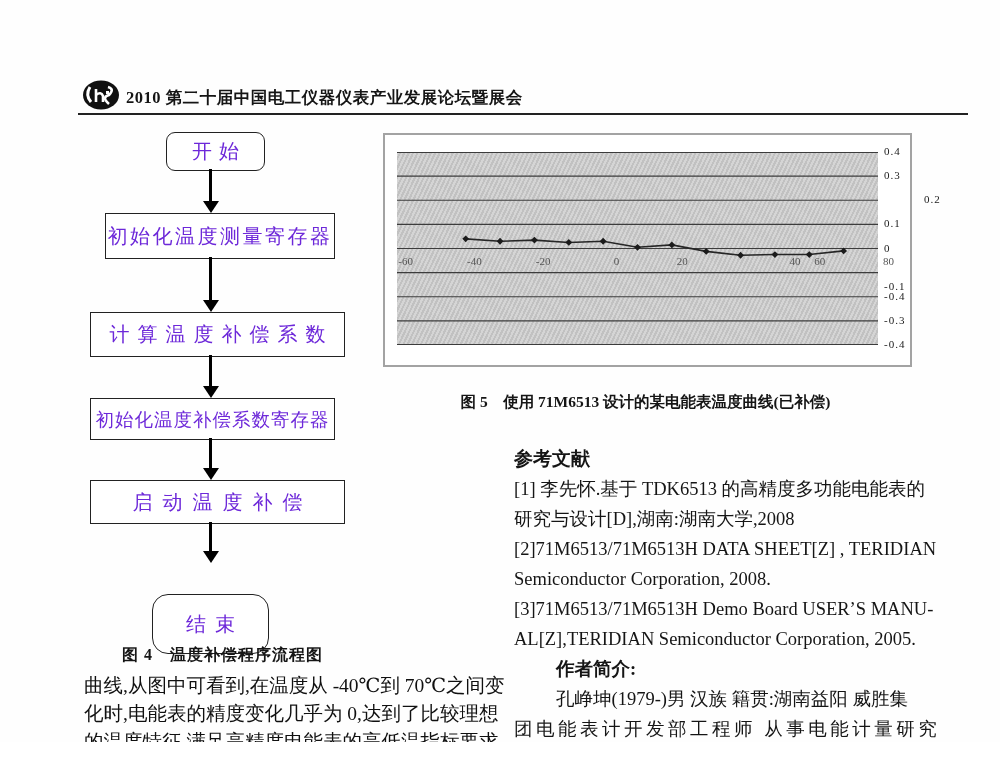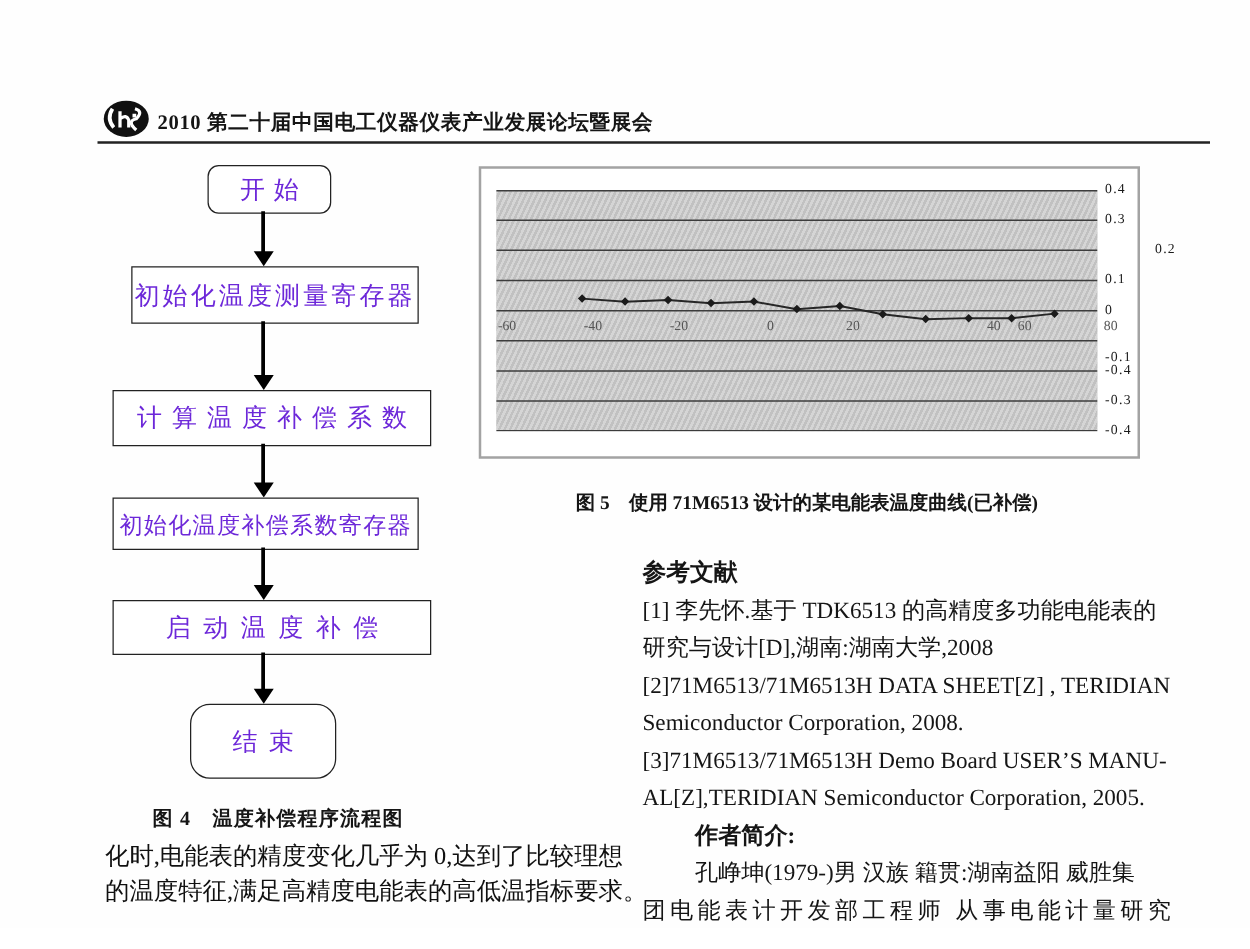--- a/index.html
+++ b/index.html
@@ -13,21 +13,21 @@
   .header-left{position:absolute;left:48px;top:7px;font-size:16.5px;font-weight:700;letter-spacing:0.5px;white-space:nowrap;}
   .header-right{position:absolute;right:2px;top:8px;font-size:15.5px;font-weight:600;letter-spacing:0.5px;white-space:nowrap;}
   
   .fc-box{position:absolute;border:1.6px solid #222;background:#fff;display:flex;align-items:center;justify-content:center;
           font-size:20px;color:#6d28d9;white-space:nowrap;}
   .fc-start {left:166px;top:132px;width:90px;height:37px;border-radius:9px;letter-spacing:7px;padding-left:7px;}
   .fc-step2 {left:105px;top:213px;width:228px;height:44px;letter-spacing:2.5px;}
   .fc-step3 {left:90px;top:312px;width:245px;height:43px;letter-spacing:8px;padding-left:8px;}
   .fc-step4 {left:90px;top:398px;width:243px;height:40px;font-size:18.5px;letter-spacing:1px;}
   .fc-step5 {left:90px;top:480px;width:243px;height:42px;letter-spacing:10px;padding-left:10px;}
-  .fc-end   {left:152px;top:563px;width:106px;height:58px;border-radius:16px;letter-spacing:9px;padding-left:9px;}
+  .fc-end   {left:152px;top:594px;width:106px;height:58px;border-radius:16px;letter-spacing:9px;padding-left:9px;}
   .fc-arrow{position:absolute;left:209px;width:3px;background:#000;}
   .fc-arrow::after{content:"";position:absolute;left:-6.5px;bottom:-11px;width:0;height:0;
                    border-left:8px solid transparent;border-right:8px solid transparent;border-top:12px solid #000;}
   .a1{top:169px;height:33px;} .a2{top:257px;height:44px;} .a3{top:355px;height:32px;}
   .a4{top:438px;height:31px;} .a5{top:522px;height:30px;}
   .fig4-caption{position:absolute;left:122px;top:645px;font-size:16px;font-weight:700;letter-spacing:1px;white-space:nowrap;}
   
   .body-par{position:absolute;left:84px;top:672px;width:424px;font-size:19.5px;line-height:28px;color:#101010;}
   .body-par div{white-space:nowrap;}
   
@@ -71,20 +71,21 @@
   <div class="fc-box fc-step3">计算温度补偿系数</div>
   <div class="fc-arrow a3"></div>
   <div class="fc-box fc-step4">初始化温度补偿系数寄存器</div>
   <div class="fc-arrow a4"></div>
   <div class="fc-box fc-step5">启动温度补偿</div>
   <div class="fc-arrow a5"></div>
   <div class="fc-box fc-end">结束</div>
   <div class="fig4-caption">图 4　温度补偿程序流程图</div>
 
   <div class="body-par">
+    <div>曲线,从图中可看到,在温度从 -40℃到 70℃之间变</div>
     <div>化时,电能表的精度变化几乎为 0,达到了比较理想</div>
     <div>的温度特征,满足高精度电能表的高低温指标要求。</div>
   </div>
 
   <div class="chart-box" id="chart-box">
     <div class="plot">
       <svg id="chart-svg" width="481" height="193" viewBox="0 0 481 193">
           <line x1="0" x2="481" y1="0.5" y2="0.5" stroke="#3c3c3c" stroke-width="1.2"></line>
           <line x1="0" x2="481" y1="24.125000000000007" y2="24.125000000000007" stroke="#3c3c3c" stroke-width="1.2"></line>
           <line x1="0" x2="481" y1="48.25" y2="48.25" stroke="#3c3c3c" stroke-width="1.2"></line>

